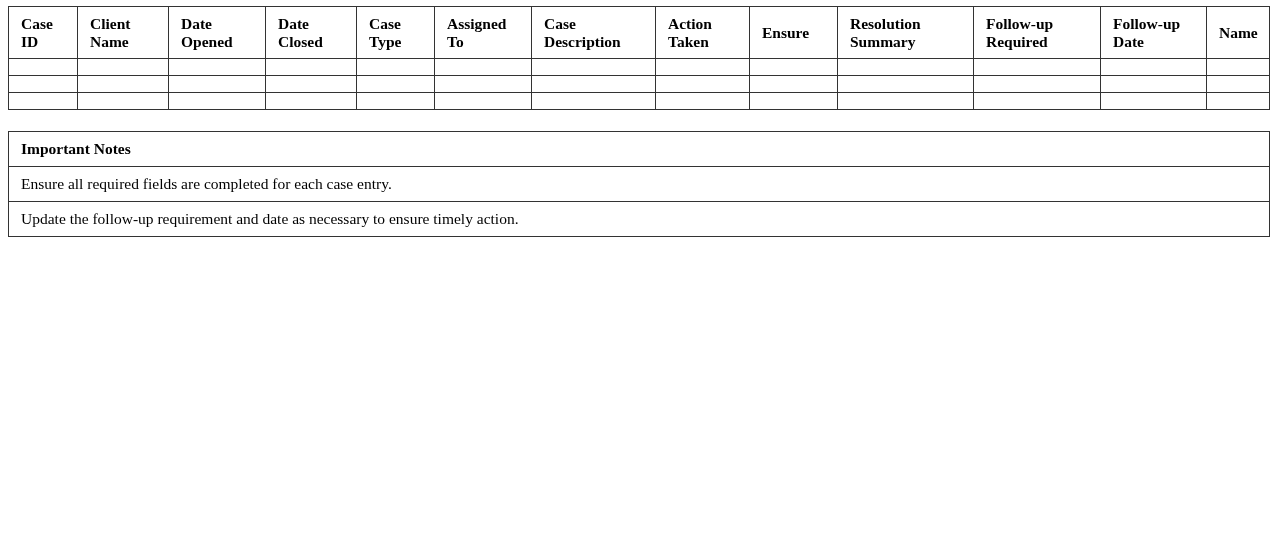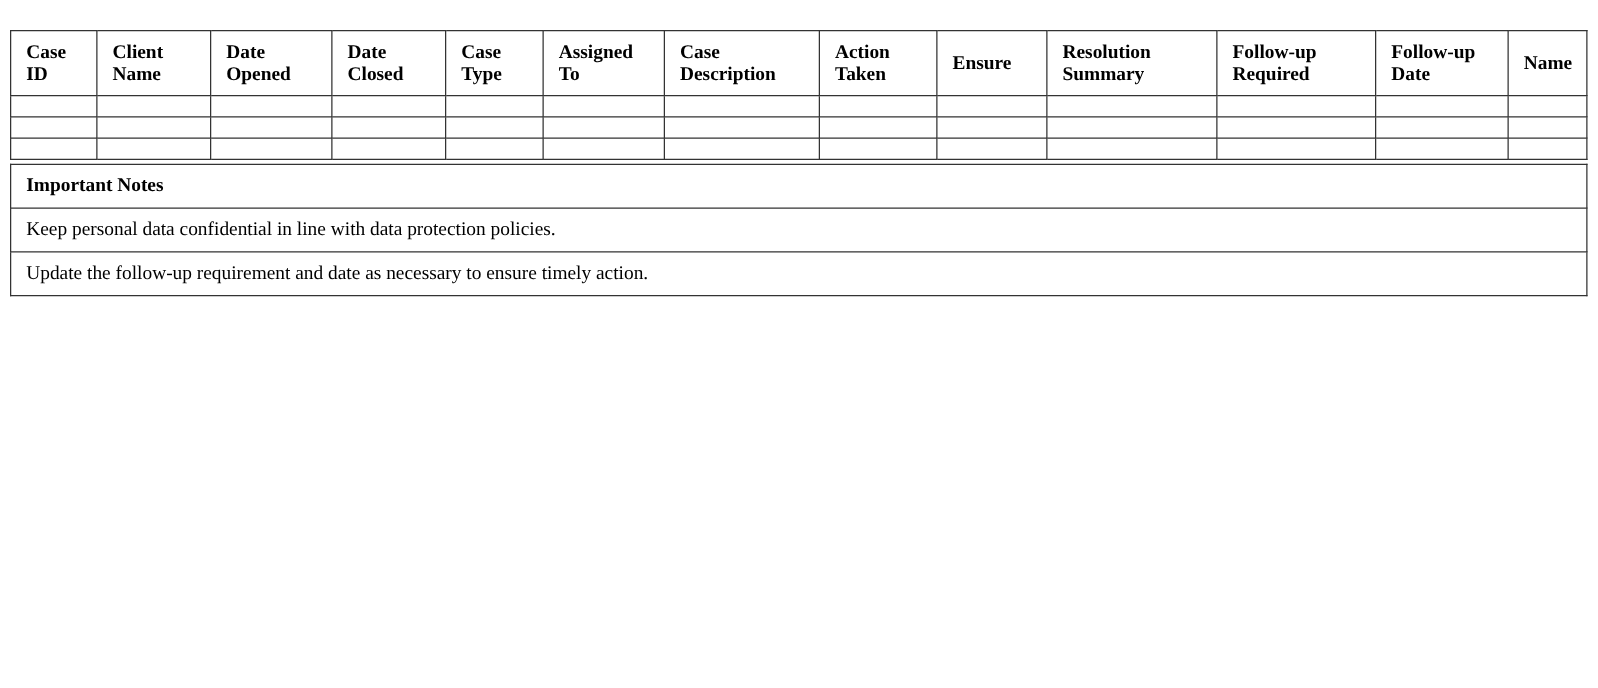--- a/index.html
+++ b/index.html
@@ -1,18 +1,18 @@
 <!DOCTYPE html>
 <html><head>
 <meta charset="utf-8">
 <style>
   html, body { margin: 0; padding: 0; background: #ffffff; }
   body { width: 1278px; height: 550px; position: relative; font-family: "Liberation Serif", "DejaVu Serif", serif; color: #000; }
   table { border-collapse: collapse; }
-  .case-table { position: absolute; left: 8px; top: 24px; width: 1262px; table-layout: fixed; }
+  .case-table { position: absolute; left: 8px; top: 6px; width: 1262px; table-layout: fixed; }
   .case-table th, .case-table td { border: 1px solid #333; }
   .case-table th { height: 51px; padding: 0 12px; text-align: left; font-weight: bold; font-size: 15.5px; line-height: 18px; vertical-align: middle; }
   .case-table td { height: 16px; padding: 0; }
   .notes-table { position: absolute; left: 8px; top: 131px; width: 1262px; border-radius: 21px; }
   .notes-table td { border: 1px solid #333; height: 34px; padding: 0 12px; font-size: 15.5px; vertical-align: middle; }
   .notes-table td.head { font-weight: bold; }
 </style>
 </head>
 <body>
 
@@ -97,19 +97,19 @@
       </tr>
     </tbody>
 </table>
 
 <table class="notes-table">
   <tbody>
     <tr>
         <td class="head">Important Notes</td>
       </tr>
     <tr>
-        <td>Keep personal data confidential in line with data protection policies.</td>
+        <td>Ensure all required fields are completed for each case entry.</td>
       </tr>
     <tr>
         <td>Update the follow-up requirement and date as necessary to ensure timely action.</td>
       </tr>
   </tbody>
 </table>
 
 </body></html>

